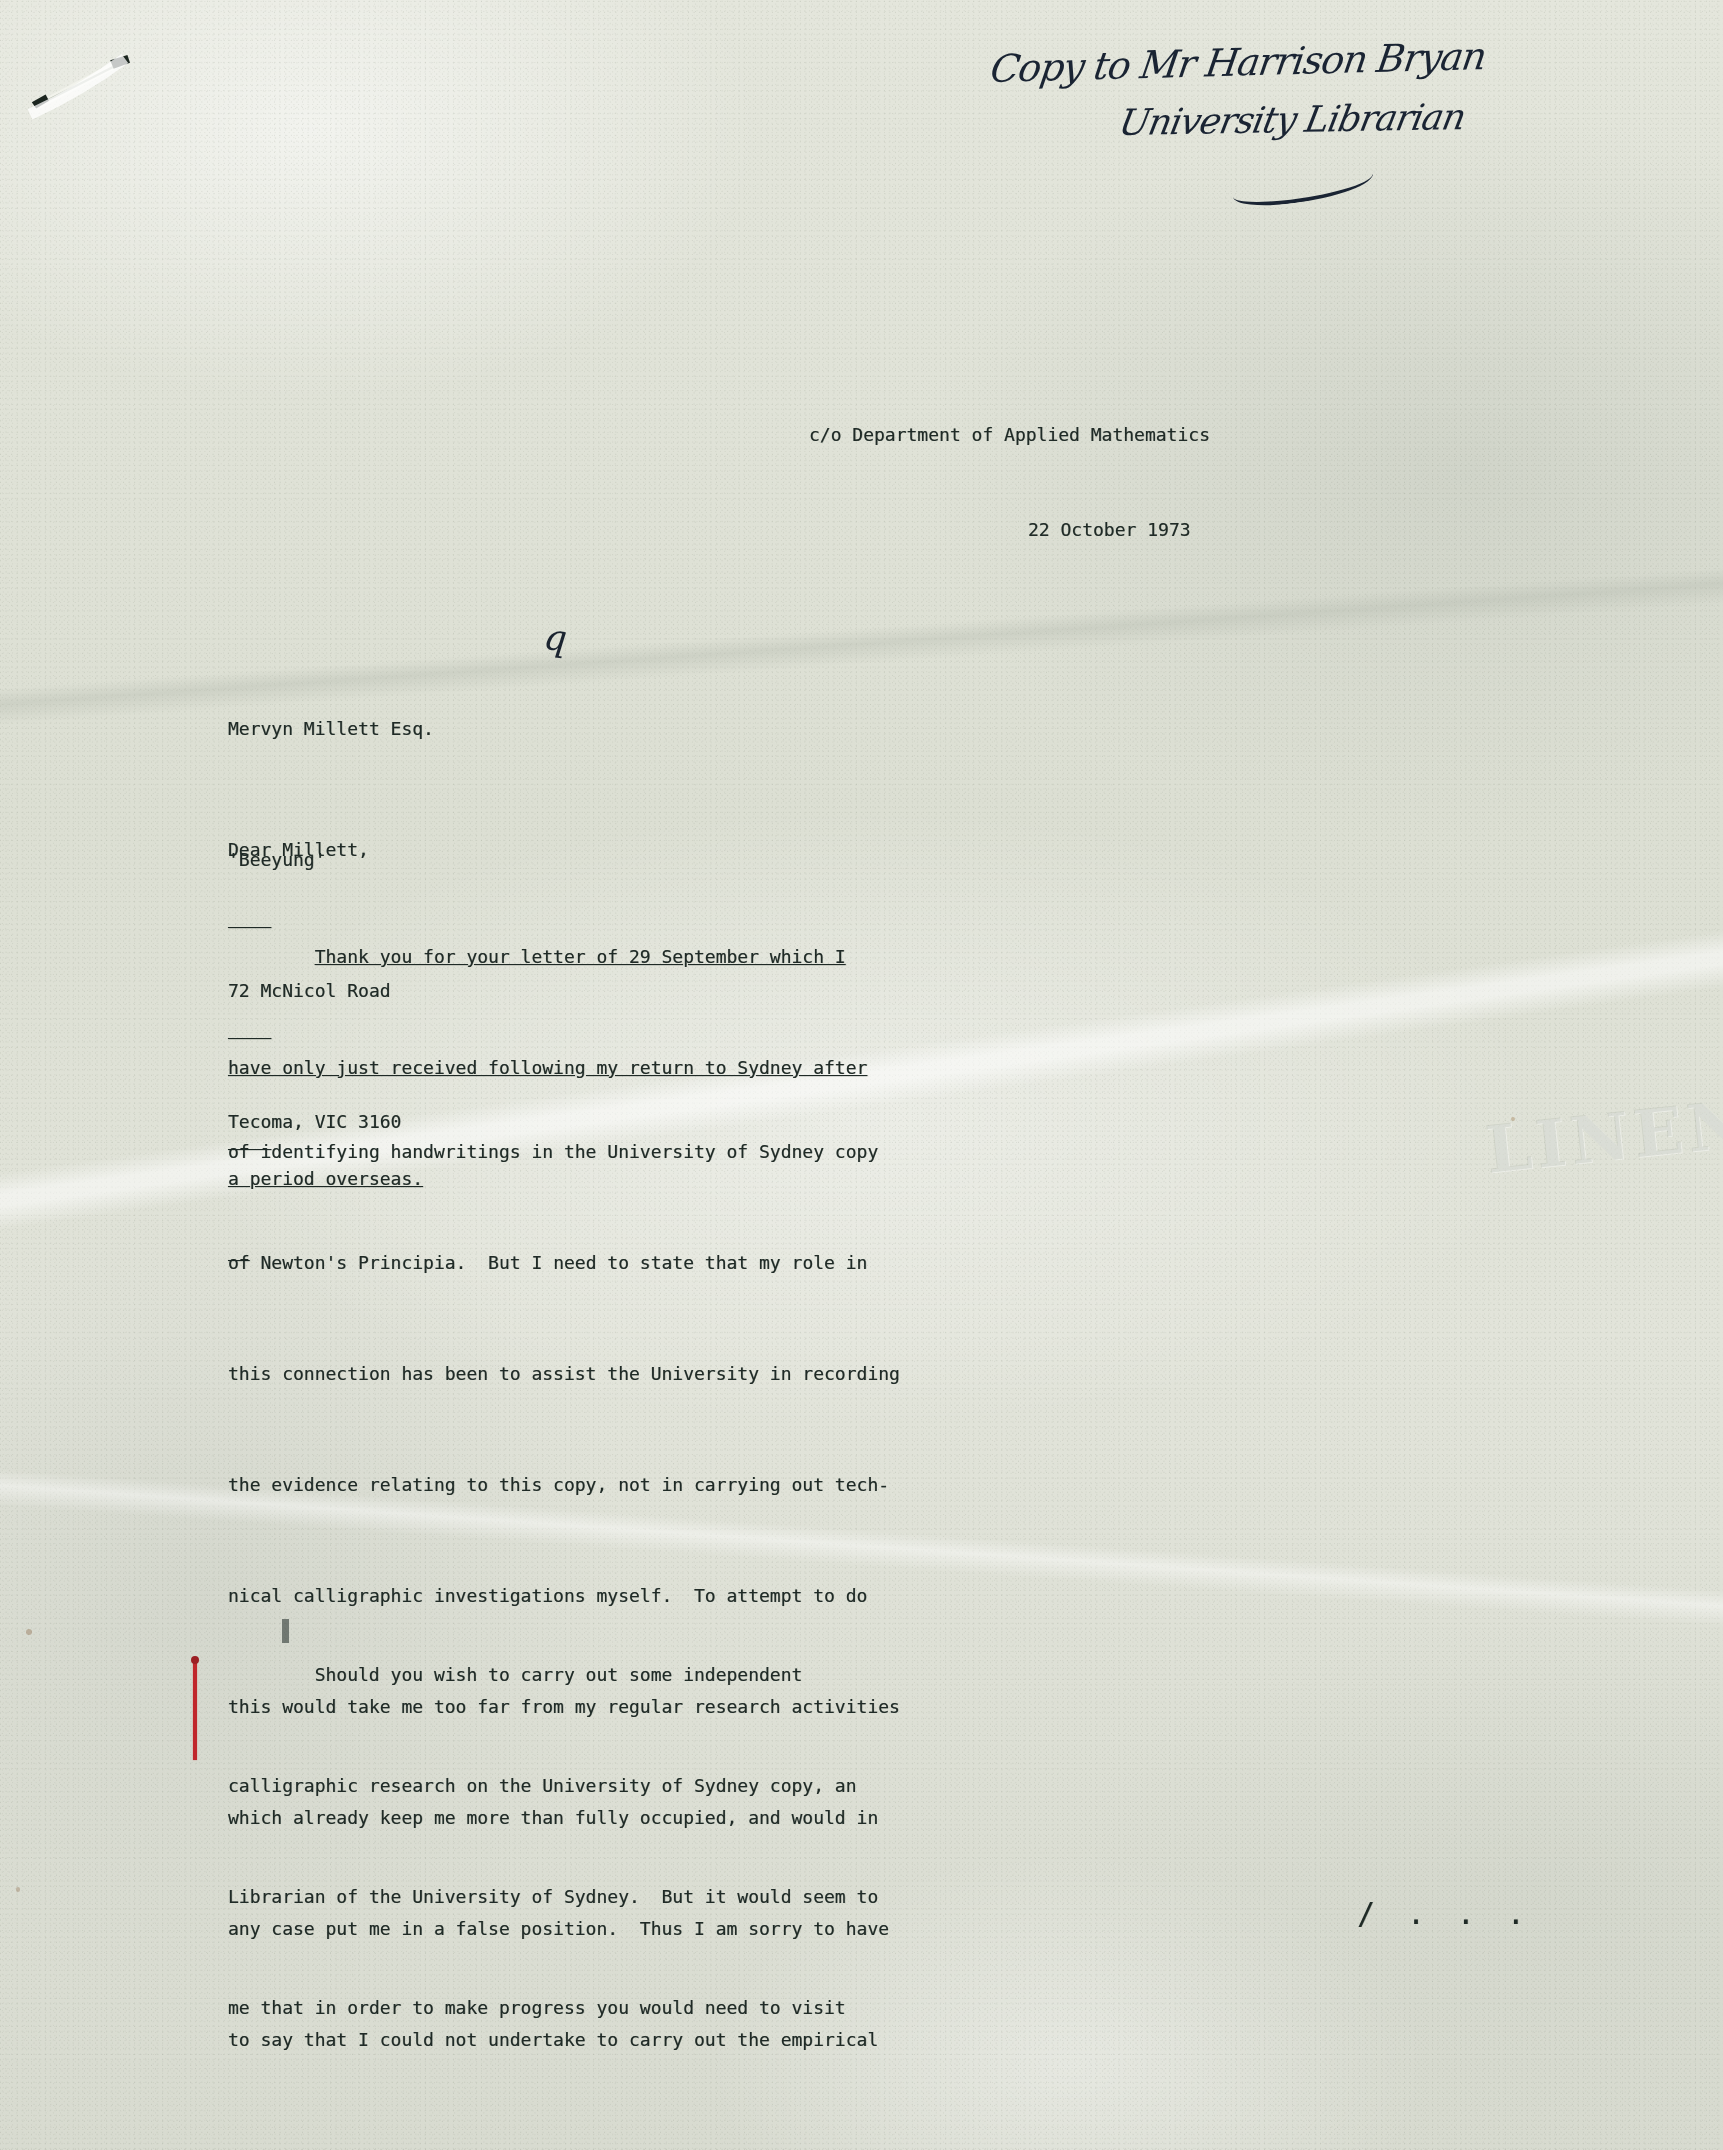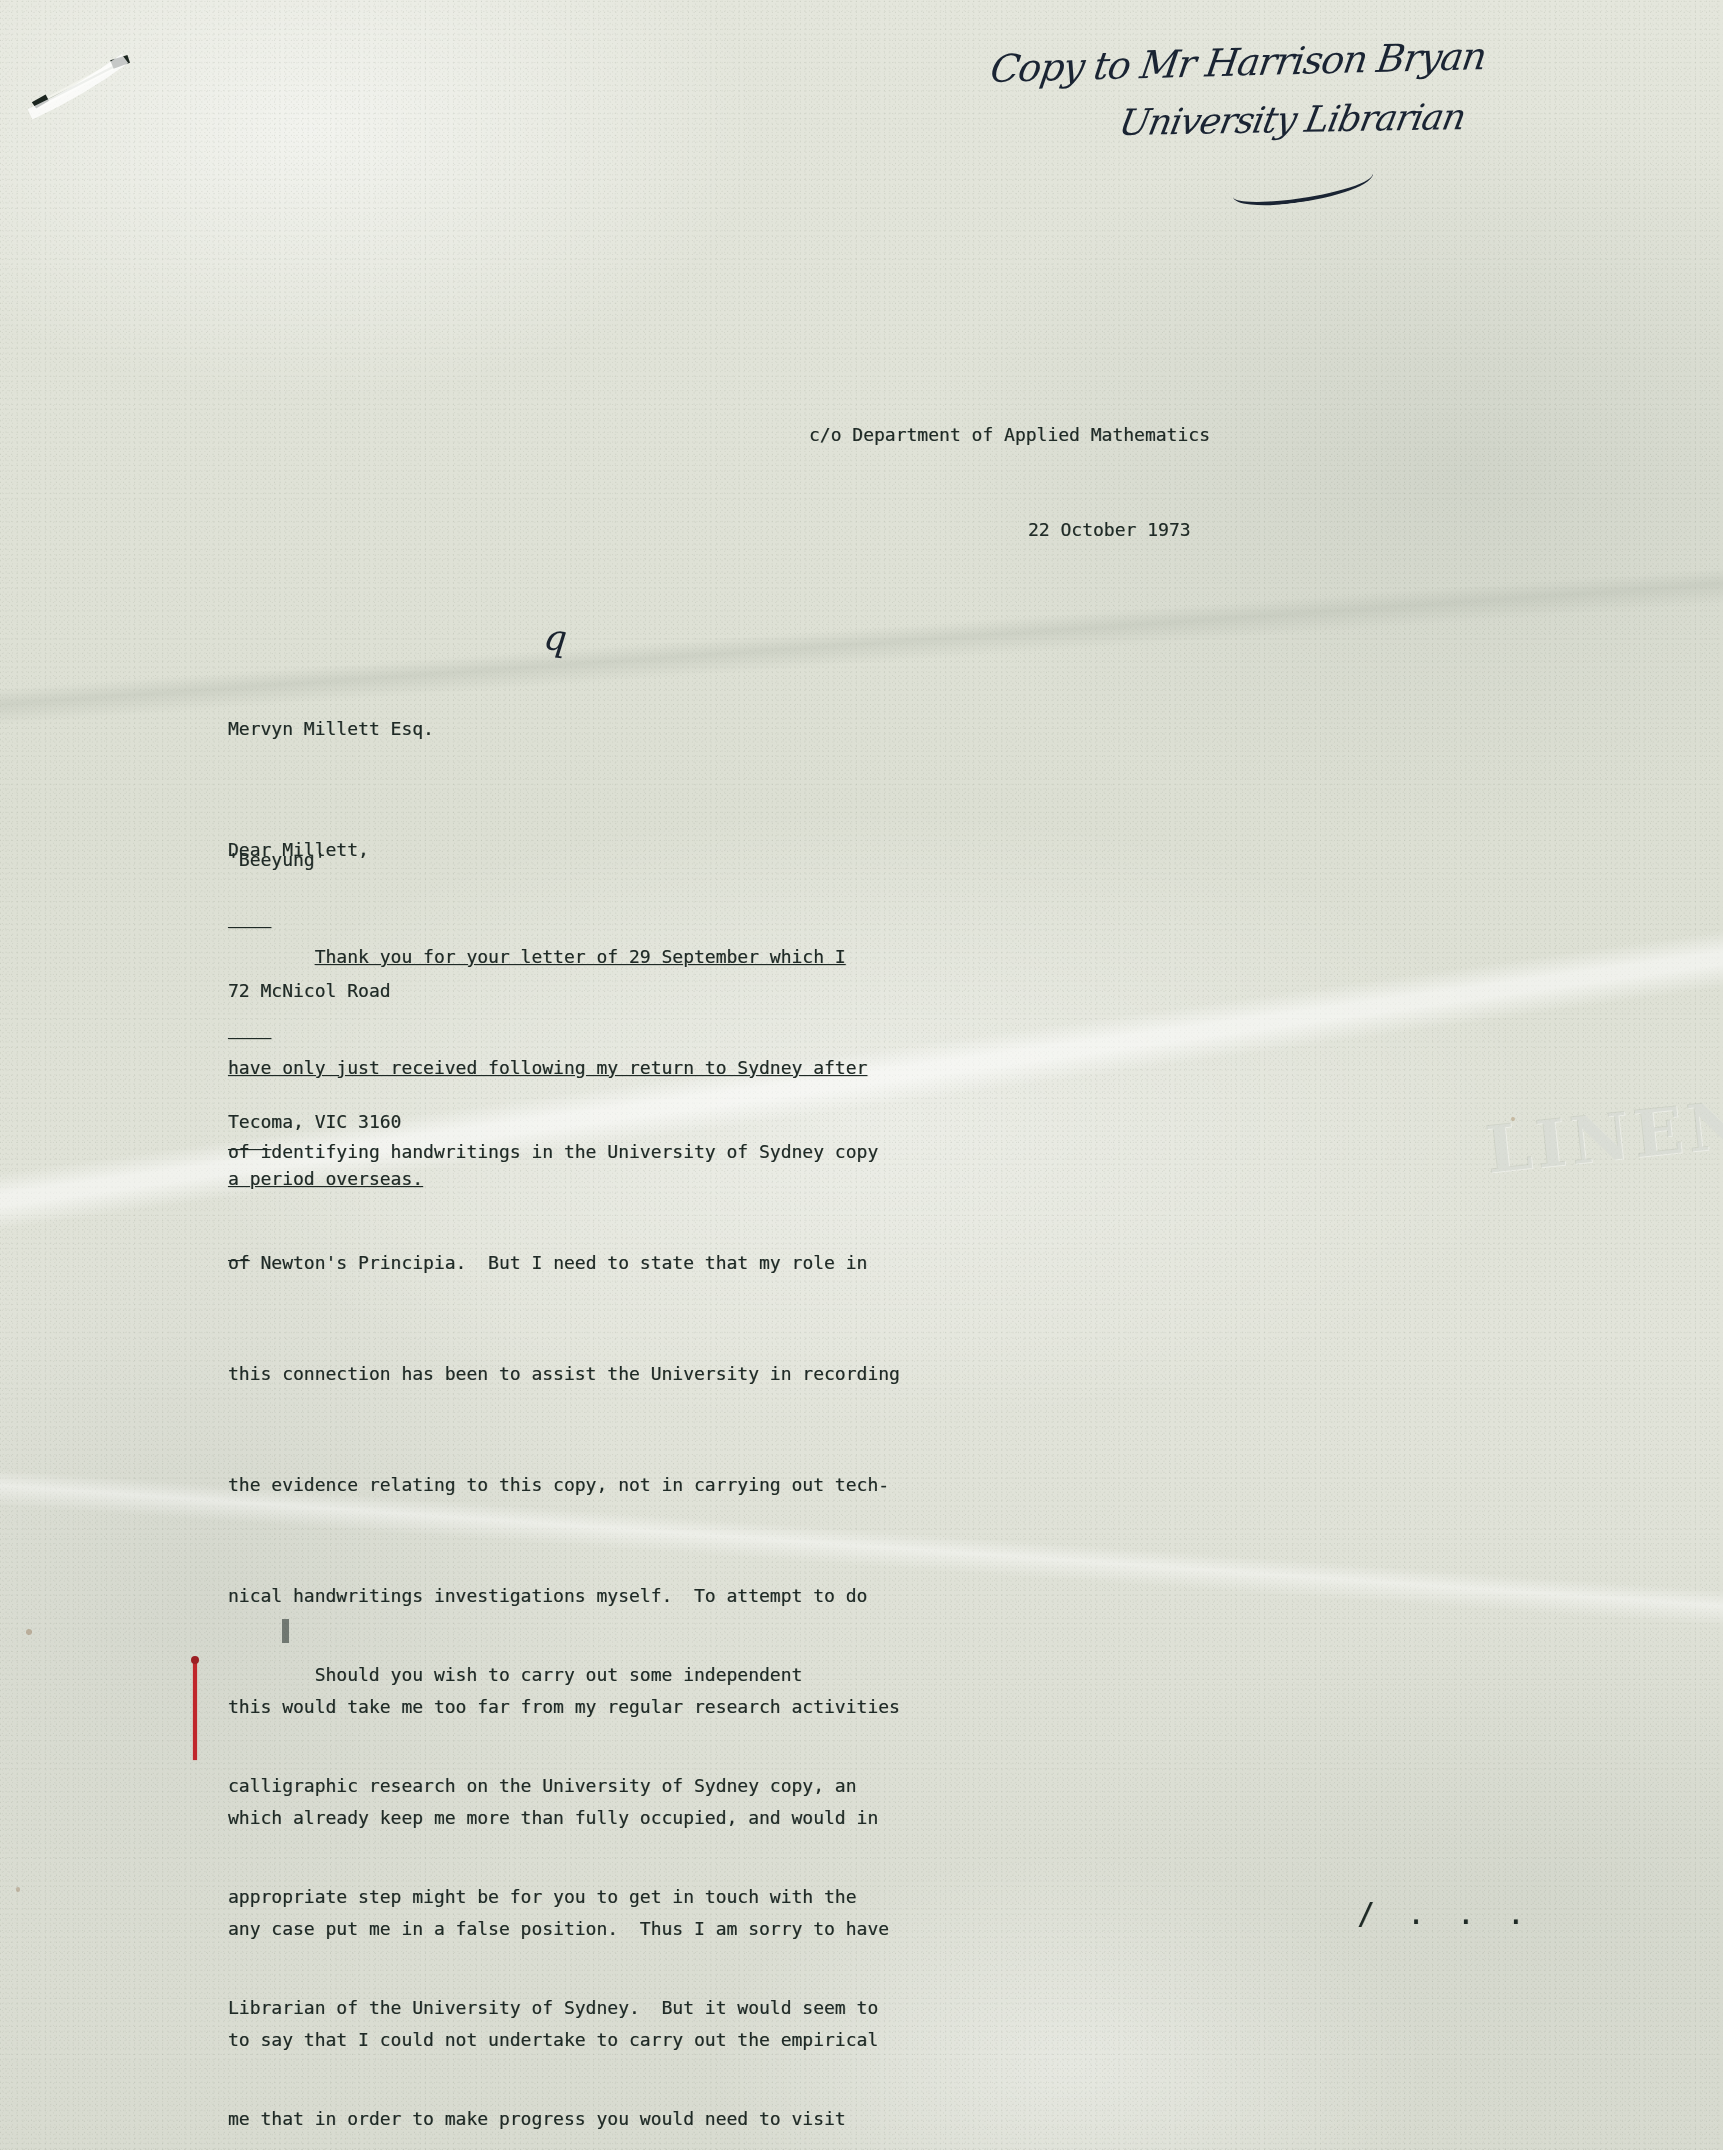--- a/index.html
+++ b/index.html
@@ -252,35 +252,34 @@
     <span class="ln"><span class="indent"></span><span>Thank you for your letter of 29 September which I</span></span>
     <span class="ln">have only just received following my return to Sydney after</span>
     <span class="ln">a period overseas.</span>
   </div>
 
   <div class="typed para" id="p2">
     <span class="ln">of identifying handwritings in the University of Sydney copy</span>
     <span class="ln">of Newton's <span class="ul">Principia</span>.  But I need to state that my role in</span>
     <span class="ln">this connection has been to assist the University in recording</span>
     <span class="ln">the evidence relating to this copy, not in carrying out tech-</span>
-    <span class="ln">nical handwritings investigations myself.  To attempt to do</span>
+    <span class="ln">nical calligraphic investigations myself.  To attempt to do</span>
     <span class="ln">this would take me too far from my regular research activities</span>
     <span class="ln">which already keep me more than fully occupied, and would in</span>
     <span class="ln">any case put me in a false position.  Thus I am sorry to have</span>
     <span class="ln">to say that I could not undertake to carry out the empirical</span>
     
     
     
     
   </div>
 
   <div class="typed para" id="p3">
     <span class="ln"><span class="indent"></span><span>Should you wish to carry out some independent</span></span>
     <span class="ln">calligraphic research on the University of Sydney copy, an</span>
-    <span class="ln">appropriate step might be for you to get in touch with the</span>
     <span class="ln">Librarian of the University of Sydney.  But it would seem to</span>
     <span class="ln">me that in order to make progress you would need to visit</span>
     
     
     
   </div>
 
   <span class="overstrike-l"></span>
 
   <div id="redmark"></div>

